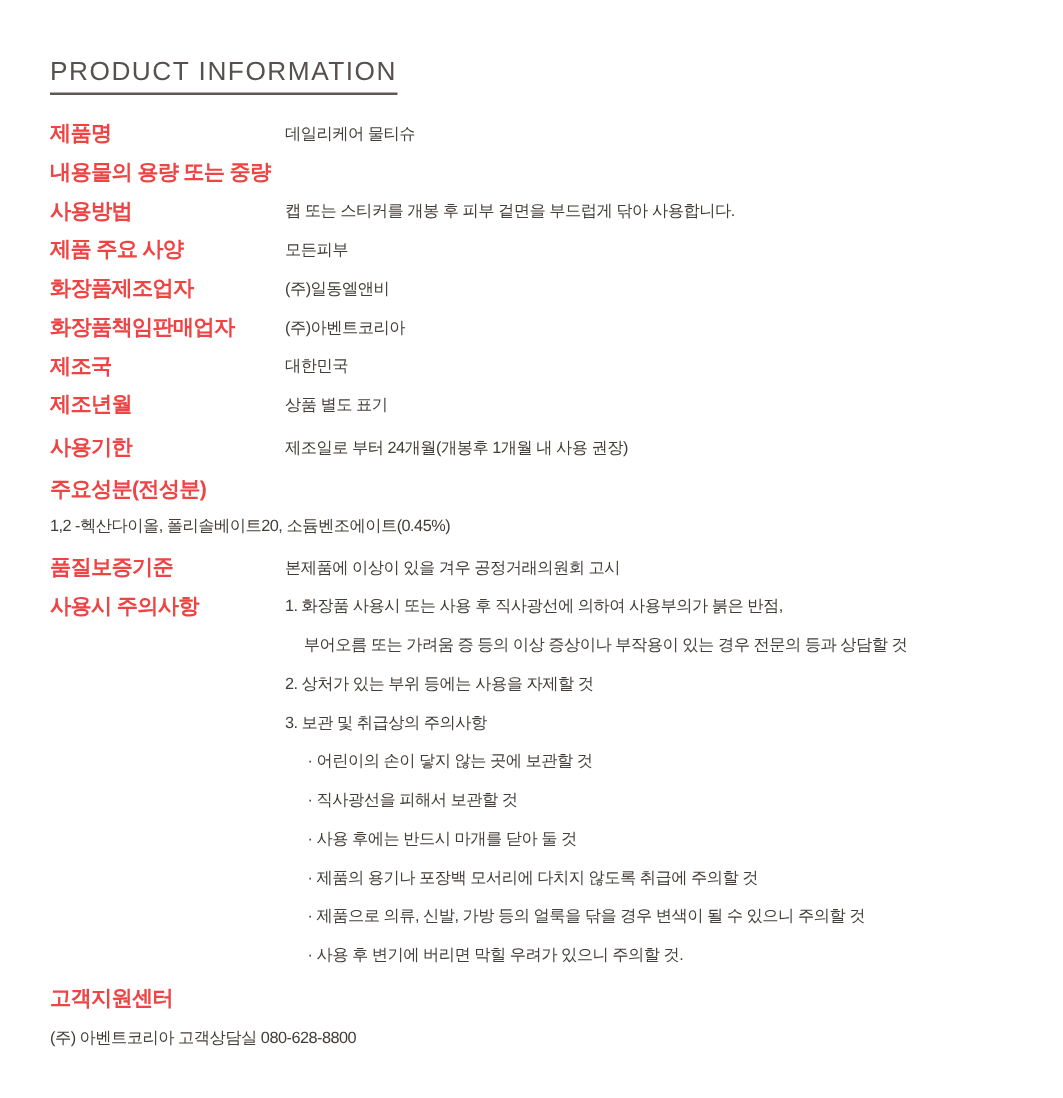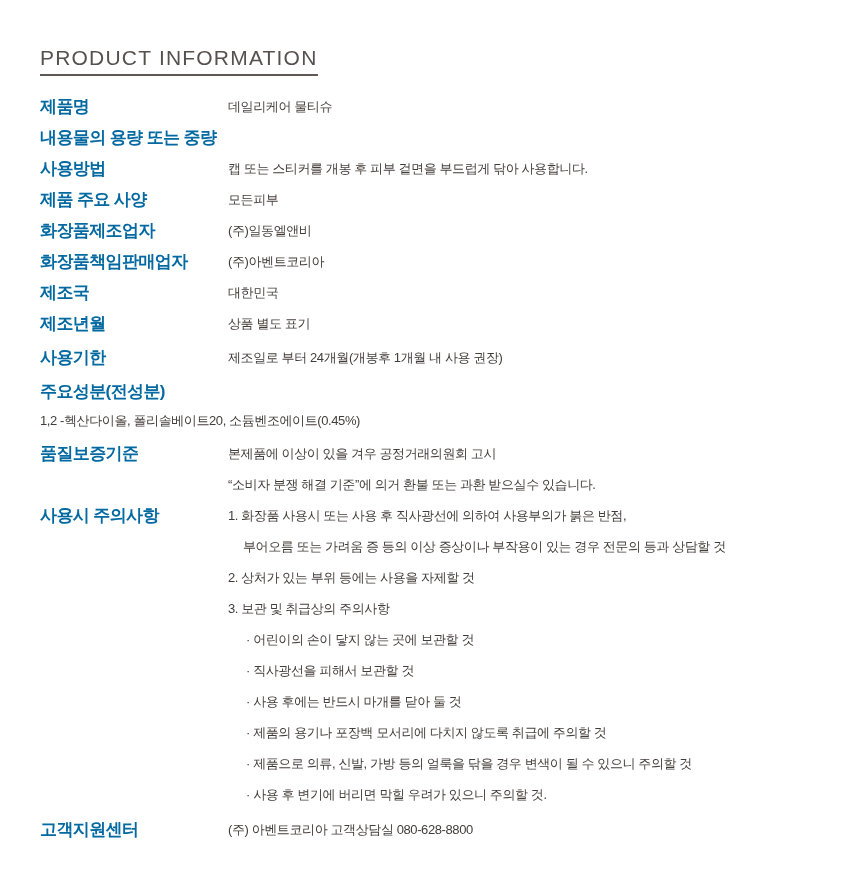--- a/index.html
+++ b/index.html
@@ -32,40 +32,40 @@
     display: flex;
     align-items: flex-start;
   }
   .label {
     width: 188px;
     flex-shrink: 0;
     font-size: 17px;
     font-weight: bold;
     line-height: 31px;
     letter-spacing: -0.6px;
-    color: #0369a1;
+    color: #ef4444;
     white-space: nowrap;
   }
   .value {
     font-size: 13px;
     color: #433d39;
     letter-spacing: -0.4px;
   }
   .line {
     line-height: 31px;
     white-space: nowrap;
   }
   .indent-0 { padding-left: 0; }
   .indent-1 { padding-left: 15px; }
   .indent-2 { padding-left: 18px; }
   
   .row:nth-child(10) .line { line-height: 27px; }
   .row:nth-child(10) { margin: 3px 0 4px 0; flex-direction: column; }
   .row:nth-child(9)  { margin-top: 3px; }
-  .row:nth-child(13) { margin-top: 4px; }
+  .row:nth-child(13) { margin-top: 4px; flex-direction: column; }
 </style>
 </head>
 <body>
 
 <div class="page">
   <h1 class="title">PRODUCT INFORMATION</h1>
   <div class="rows" id="rows">
   <div class="row">
     <div class="label">제품명</div>
     <div class="value">
@@ -130,21 +130,20 @@
     <div class="label">주요성분(전성분)</div>
     <div class="value">
           <div class="line indent-0">1,2 -헥산다이올, 폴리솔베이트20, 소듐벤조에이트(0.45%)</div>
         </div>
   </div>
 
   <div class="row">
     <div class="label">품질보증기준</div>
     <div class="value">
           <div class="line indent-0">본제품에 이상이 있을 겨우 공정거래의원회 고시</div>
-          <div class="line indent-0">“소비자 분쟁 해결 기준”에 의거 환불 또는 과환 받으실수 있습니다.</div>
         </div>
   </div>
 
   <div class="row">
     <div class="label">사용시 주의사항</div>
     <div class="value">
           <div class="line indent-0">1. 화장품 사용시 또는 사용 후 직사광선에 의하여 사용부의가 붉은 반점,</div>
           <div class="line indent-1">부어오름 또는 가려움 증 등의 이상 증상이나 부작용이 있는 경우 전문의 등과 상담할 것</div>
           <div class="line indent-0">2. 상처가 있는 부위 등에는 사용을 자제할 것</div>
           <div class="line indent-0">3. 보관 및 취급상의 주의사항</div>

